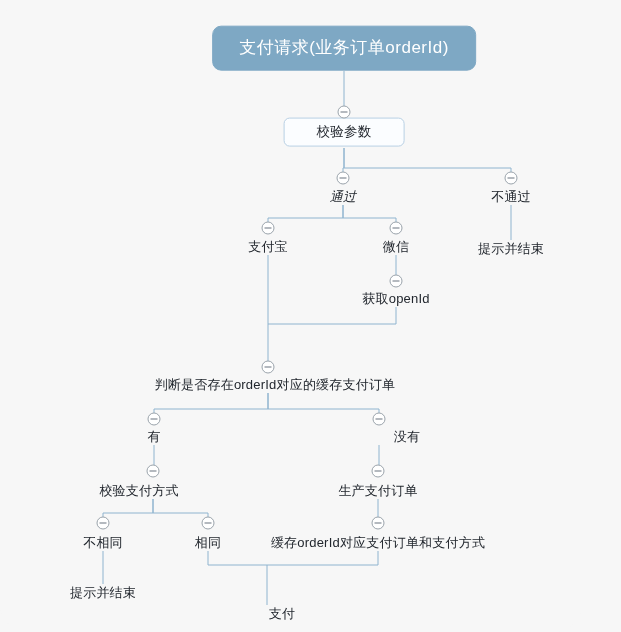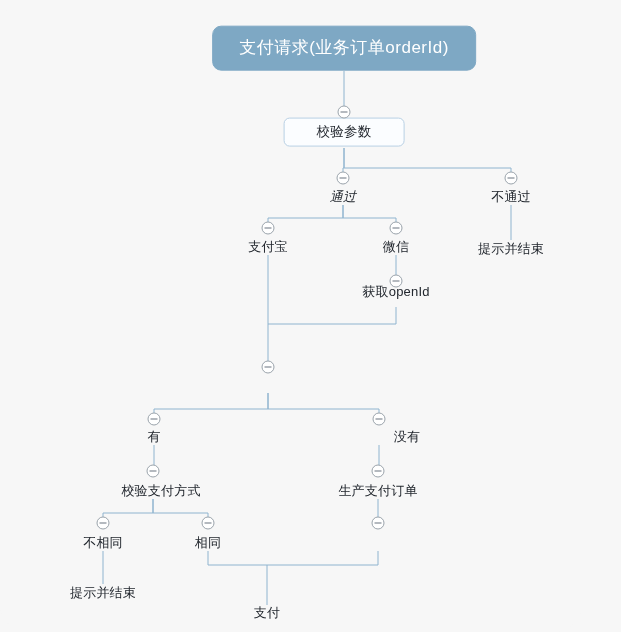--- a/index.html
+++ b/index.html
@@ -104,31 +104,33 @@
     <div class="toggle" style="left: 344px; top: 112px;"></div>
     <div class="node" style="left: 343px; top: 197px; font-style: italic;">通过</div>
     <div class="toggle" style="left: 343px; top: 178px;"></div>
     <div class="node" style="left: 511px; top: 197px; font-family: Liberation Serif, serif;">不通过</div>
     <div class="toggle" style="left: 511px; top: 178px;"></div>
     <div class="node" style="left: 511px; top: 249px;">提示并结束</div>
     <div class="node" style="left: 268px; top: 247px;">支付宝</div>
     <div class="toggle" style="left: 268px; top: 228px;"></div>
     <div class="node" style="left: 396px; top: 247px;">微信</div>
     <div class="toggle" style="left: 396px; top: 228px;"></div>
-    <div class="node" style="left: 396px; top: 292px;">获取openId</div>
+    <div class="node" style="left: 396px; top: 299px;">获取openId</div>
     <div class="toggle" style="left: 396px; top: 281px;"></div>
+    <div class="node" style="left: 275px; top: 385px;">判断是否存在orderId对应的缓存支付订单</div>
     <div class="toggle" style="left: 268px; top: 367px;"></div>
     <div class="node" style="left: 154px; top: 437px;">有</div>
     <div class="toggle" style="left: 154px; top: 419px;"></div>
     <div class="node" style="left: 379px; top: 437px; margin-left: 28px;">没有</div>
     <div class="toggle" style="left: 379px; top: 419px;"></div>
-    <div class="node" style="left: 161px; top: 491px;">校验支付方式</div>
+    <div class="node" style="left: 139px; top: 491px;">校验支付方式</div>
     <div class="toggle" style="left: 153px; top: 471px;"></div>
     <div class="node" style="left: 378px; top: 491px;">生产支付订单</div>
     <div class="toggle" style="left: 378px; top: 471px;"></div>
     <div class="node" style="left: 103px; top: 543px;">不相同</div>
     <div class="toggle" style="left: 103px; top: 523px;"></div>
     <div class="node" style="left: 208px; top: 543px;">相同</div>
     <div class="toggle" style="left: 208px; top: 523px;"></div>
+    <div class="node" style="left: 378px; top: 543px;">缓存orderId对应支付订单和支付方式</div>
     <div class="toggle" style="left: 378px; top: 523px;"></div>
     <div class="node" style="left: 103px; top: 593px;">提示并结束</div>
-    <div class="node" style="left: 267px; top: 614px; font-family: Liberation Mono, monospace;">支付</div>
+    <div class="node" style="left: 282px; top: 614px;">支付</div>
   </div>
 
 </body></html>

